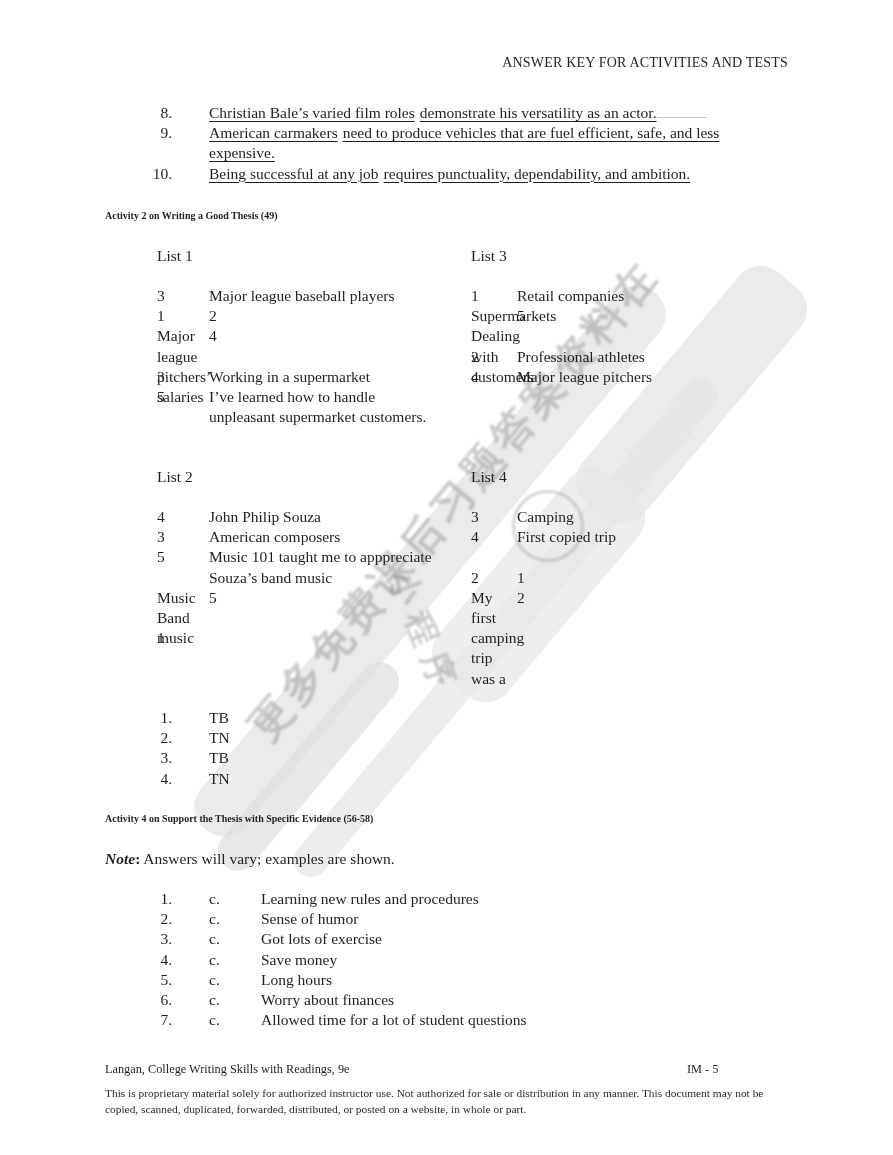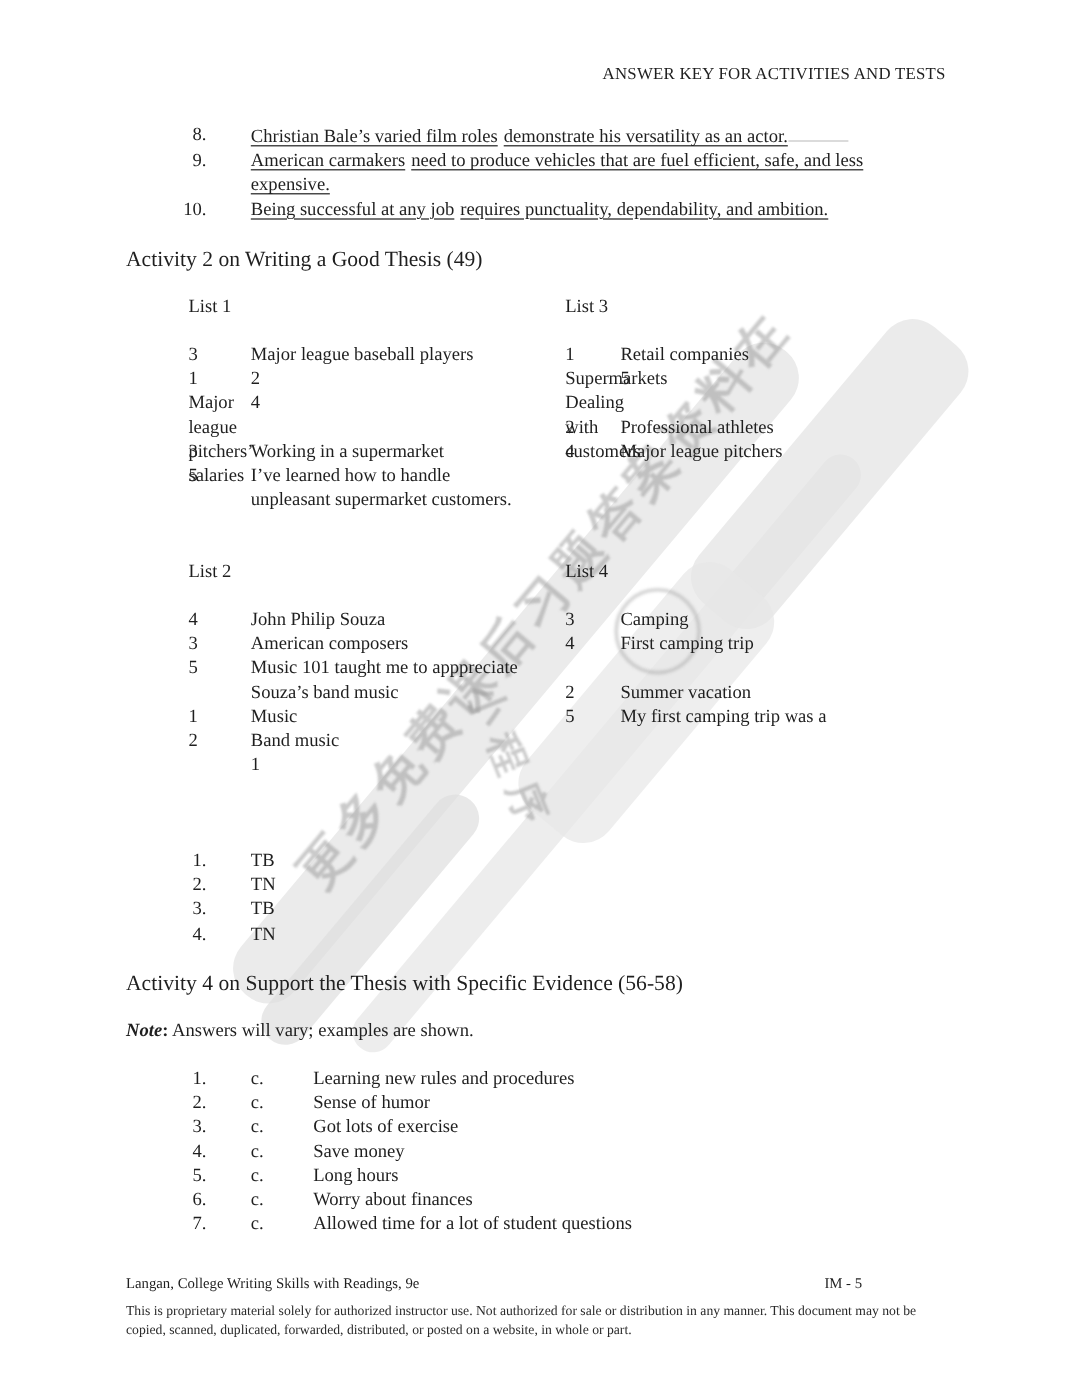--- a/index.html
+++ b/index.html
@@ -33,21 +33,21 @@
   
   .content{position:absolute;inset:0;z-index:1;}
   .page-header{top:53px;right:105px;font-size:14px;letter-spacing:.2px;}
   .sentences{top:103px;left:105px;width:684px;}
   .s-item{display:flex;align-items:flex-start;}
   .s-num{width:67px;text-align:right;flex:none;}
   .s-text{padding-left:37px;width:580px;}
   .useg{text-decoration:underline;text-underline-offset:2.5px;text-decoration-thickness:1px;text-align:center;}
   .seg1{margin-right:5px;}
   .blank-ext{display:inline-block;width:50px;border-bottom:1.5px solid #c4c4c4;height:14px;vertical-align:baseline;}
-  .act-title{left:105px;font-weight:normal;font-size:18px;}
+  .act-title{left:105px;font-weight:bold;font-size:10px;}
   .list-labels{left:157px;width:631px;position:absolute;}
   .list-labels .lbl-right{position:absolute;left:314px;top:0;text-align:center;}
   .list-grid{
     left:157px;width:631px;display:grid;
     grid-template-columns:52px 262px 46px 271px;
     grid-auto-rows:20.2px;
   }
   .act3-items,.act4-items{left:105px;width:684px;}
   .row{display:flex;}
   .n-col{width:67px;text-align:right;flex:none;}
@@ -136,29 +136,28 @@
   </div>
 
   <div class="abs list-grid" style="top:507px;">
     <div>4</div>
     <div>John Philip Souza</div>
     <div>3</div>
     <div>Camping</div>
     <div>3</div>
     <div>American composers</div>
     <div>4</div>
-    <div>First camping trip</div>
+    <div>First copied trip</div>
     <div>5</div>
     <div>Music 101 taught me to apppreciate</div>
     <div></div>
     <div></div>
     <div></div>
     <div>Souza’s band music</div>
     <div>2</div>
-    <div>Summer vacation</div>
     <div>1</div>
     <div>Music</div>
     <div>5</div>
     <div>My first camping trip was a</div>
     <div>2</div>
     <div>Band music</div>
     <div></div>
     <div></div>
     <div></div>
     <div>1</div>

